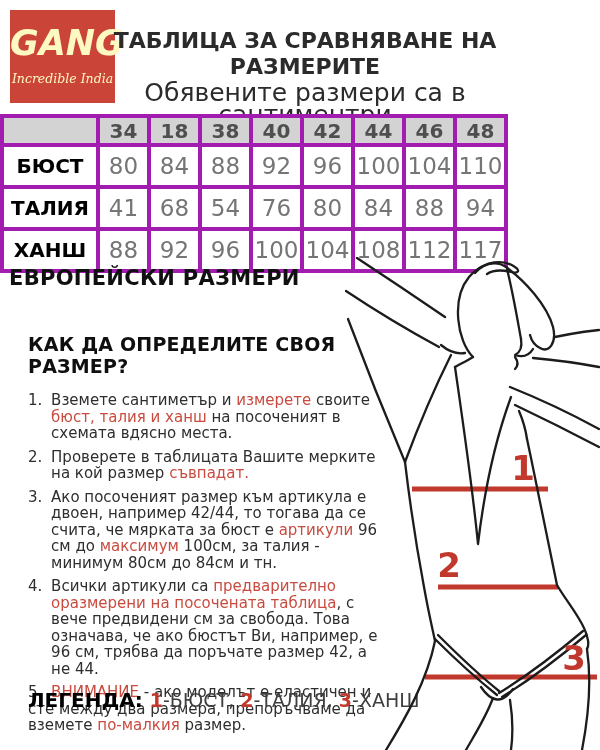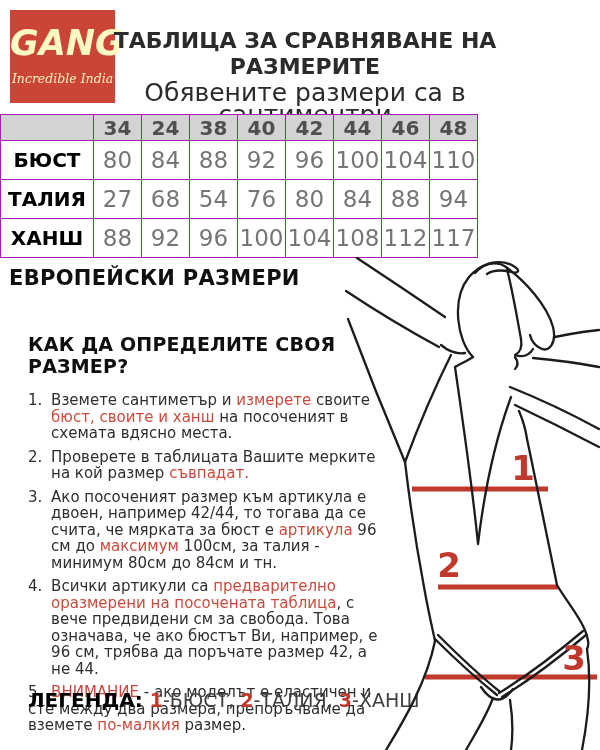--- a/index.html
+++ b/index.html
@@ -11,21 +11,21 @@
         color:#fef9c3;text-align:center;}
   .logo-name{margin-top:15px;font-size:35px;line-height:36px;font-weight:900;font-style:italic;
         letter-spacing:0;}
   .logo-tagline{font-family:"DejaVu Serif",serif;font-style:italic;font-size:12.5px;margin-top:10px;}
   .titles{position:absolute;left:108px;top:28px;width:394px;text-align:center;color:#2b2b2b;}
   .title{margin:0;font-size:22px;font-weight:700;line-height:26px;}
   .subtitle{margin:2px 0 0 0;font-size:25px;font-weight:400;line-height:22px;}
 
   
   table.size{position:absolute;left:0;top:114px;border-collapse:collapse;table-layout:fixed;}
-  table.size th,table.size td{border:1px solid #a21caf;padding:0;text-align:center;}
+  table.size th,table.size td{border:4px solid #a21caf;padding:0;text-align:center;}
   table.size thead th{background:#d3d3d3;width:47px;height:25px;font-size:20px;
         color:#4f4f4f;font-weight:700;}
   table.size th.corner{width:92px;}
   table.size tbody th{width:92px;height:38px;font-size:20px;font-weight:700;color:#000;}
   table.size tbody td{font-size:23px;color:#757575;font-weight:400;}
 
   
   .euro-heading{position:absolute;left:9px;top:266px;margin:0;font-size:21px;font-weight:700;
         color:#101010;letter-spacing:.3px;}
 
@@ -63,21 +63,21 @@
   <div class="titles">
     <h1 class="title">ТАБЛИЦА ЗА СРАВНЯВАНЕ НА РАЗМЕРИТЕ</h1>
     <h2 class="subtitle">Обявените размери са в сантиментри</h2>
   </div>
 
   <table class="size">
     <thead>
       <tr id="size-cols">
         <th class="corner"></th>
       <th>34</th>
-          <th>24</th>
+          <th>18</th>
           <th>38</th>
           <th>40</th>
           <th>42</th>
           <th>44</th>
           <th>46</th>
           <th>48</th>
         </tr>
     </thead>
     <tbody id="size-rows">
         <tr>
@@ -86,21 +86,21 @@
           <td>84</td>
           <td>88</td>
           <td>92</td>
           <td>96</td>
           <td>100</td>
           <td>104</td>
           <td>110</td>
         </tr>
         <tr>
           <th>ТАЛИЯ</th>
-          <td>27</td>
+          <td>41</td>
           <td>68</td>
           <td>54</td>
           <td>76</td>
           <td>80</td>
           <td>84</td>
           <td>88</td>
           <td>94</td>
         </tr>
         <tr>
           <th>ХАНШ</th>
@@ -116,29 +116,29 @@
       </tbody>
   </table>
 
   <h3 class="euro-heading">ЕВРОПЕЙСКИ РАЗМЕРИ</h3>
 
   <div class="howto">
     <h4>КАК ДА ОПРЕДЕЛИТЕ СВОЯ РАЗМЕР?</h4>
     <ol id="instructions">
         <li>
           <span class="num">1. </span>
-          <span class="txt"><span>Вземете сантиметър и </span><span class="r">измерете</span><span> своите </span><span class="r">бюст, своите и ханш</span><span> на посоченият в схемата вдясно места.</span></span>
+          <span class="txt"><span>Вземете сантиметър и </span><span class="r">измерете</span><span> своите </span><span class="r">бюст, талия и ханш</span><span> на посоченият в схемата вдясно места.</span></span>
         </li>
         <li>
           <span class="num">2. </span>
           <span class="txt"><span>Проверете в таблицата Вашите мерките на кой размер </span><span class="r">съвпадат.</span></span>
         </li>
         <li>
           <span class="num">3. </span>
-          <span class="txt"><span>Ако посоченият размер към артикула е двоен, например 42/44, то тогава да се счита, че мярката за бюст е </span><span class="r">артикула</span><span> 96 см до </span><span class="r">максимум</span><span> 100см, за талия - минимум 80см до 84см и тн.</span></span>
+          <span class="txt"><span>Ако посоченият размер към артикула е двоен, например 42/44, то тогава да се счита, че мярката за бюст е </span><span class="r">артикули</span><span> 96 см до </span><span class="r">максимум</span><span> 100см, за талия - минимум 80см до 84см и тн.</span></span>
         </li>
         <li>
           <span class="num">4. </span>
           <span class="txt"><span>Всички артикули са </span><span class="r">предварително оразмерени на посочената таблица</span><span>, с вече предвидени см за свобода. Това означава, че ако бюстът Ви, например, е 96 см, трябва да поръчате размер 42, а не 44.</span></span>
         </li>
         <li><span class="num">5. </span><span class="txt"><span class="r">ВНИМАНИЕ</span><span> - ако моделът е еластичен и сте между два размера, препоръчваме да вземете </span><span class="r">по-малкия</span><span> размер.</span></span></li>
       </ol>
   </div>
 
   <div class="legend">

